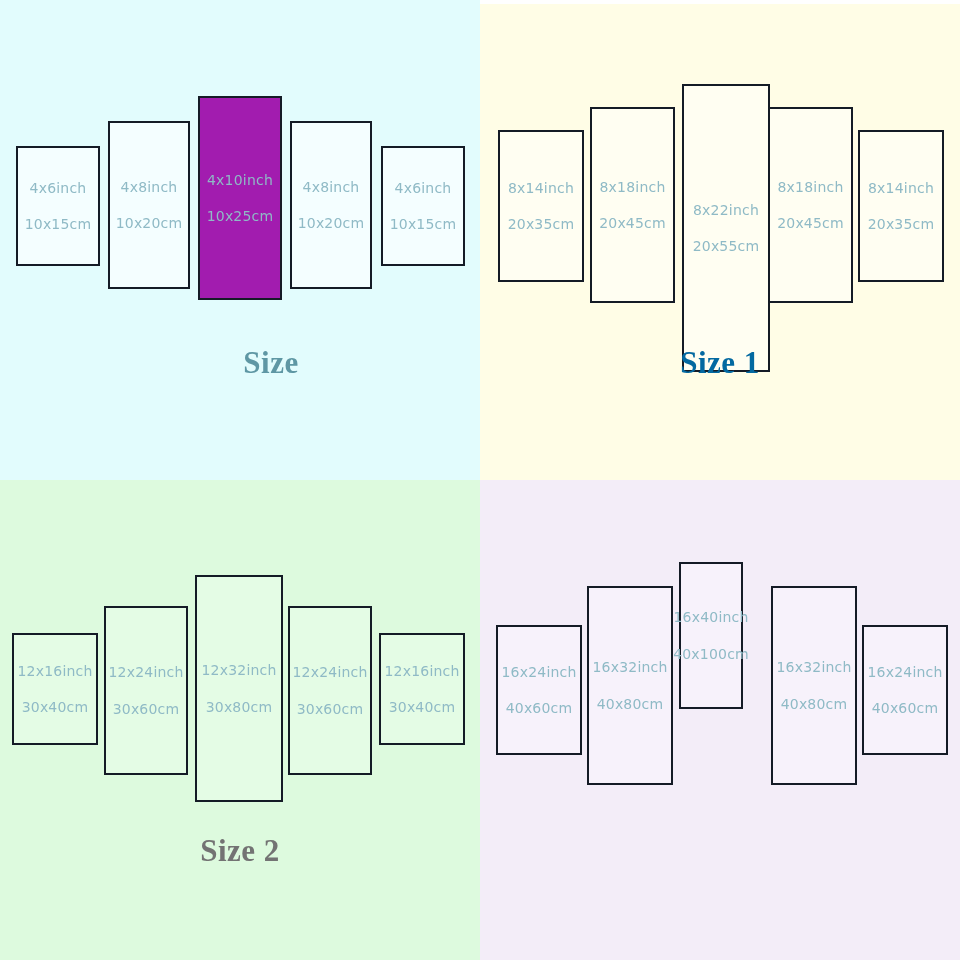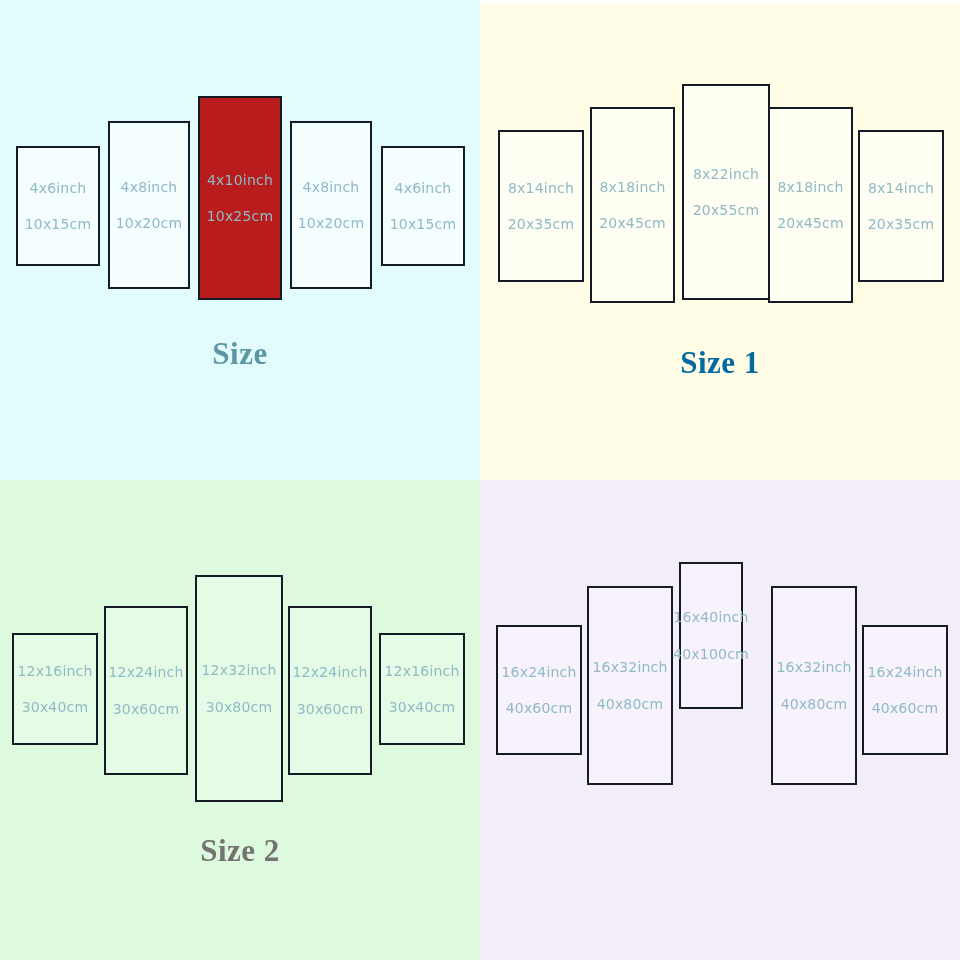--- a/index.html
+++ b/index.html
@@ -87,57 +87,57 @@
           <span>4x6inch</span>
           <span class="ln2">10x15cm</span>
         </div>
       </div>
       <div class="panel" style="left: 108px; top: 121px; width: 82px; height: 168px; background: rgb(244, 254, 255); border-color: rgb(20, 27, 38);">
         <div class="panel-text" style="color: rgb(143, 186, 198);">
           <span>4x8inch</span>
           <span class="ln2">10x20cm</span>
         </div>
       </div>
-      <div class="panel" style="left: 198px; top: 96px; width: 84px; height: 204px; background: #b91c1c; border-color: rgb(20, 27, 38);">
+      <div class="panel" style="left: 198px; top: 96px; width: 84px; height: 204px; background: #a21caf; border-color: rgb(20, 27, 38);">
         <div class="panel-text" style="color: rgb(143, 186, 198);">
           <span>4x10inch</span>
           <span class="ln2">10x25cm</span>
         </div>
       </div>
       <div class="panel" style="left: 290px; top: 121px; width: 82px; height: 168px; background: rgb(244, 254, 255); border-color: rgb(20, 27, 38);">
         <div class="panel-text" style="color: rgb(143, 186, 198);">
           <span>4x8inch</span>
           <span class="ln2">10x20cm</span>
         </div>
       </div>
       <div class="panel" style="left: 381px; top: 146px; width: 84px; height: 120px; background: rgb(244, 254, 255); border-color: rgb(20, 27, 38);">
         <div class="panel-text" style="color: rgb(143, 186, 198);">
           <span>4x6inch</span>
           <span class="ln2">10x15cm</span>
         </div>
       </div>
     </div>
-    <div class="q-title" style="top: 336px; color: rgb(94, 151, 164);">Size</div>
+    <div class="q-title" style="top: 345px; color: rgb(94, 151, 164); padding-left: 31px;">Size</div>
   </div>
 
   <div class="quadrant q-tr" style="background: rgb(255, 253, 230);">
     <div class="panels">
       <div class="panel" style="left: 18px; top: 130px; width: 86px; height: 152px; background: rgb(255, 254, 242); border-color: rgb(20, 27, 38);">
         <div class="panel-text" style="color: rgb(143, 186, 198);">
           <span>8x14inch</span>
           <span class="ln2">20x35cm</span>
         </div>
       </div>
       <div class="panel" style="left: 110px; top: 107px; width: 85px; height: 196px; background: rgb(255, 254, 242); border-color: rgb(20, 27, 38);">
         <div class="panel-text" style="color: rgb(143, 186, 198);">
           <span>8x18inch</span>
           <span class="ln2">20x45cm</span>
         </div>
       </div>
-      <div class="panel" style="left: 202px; top: 84px; width: 88px; height: 216px; background: rgb(255, 254, 242); border-color: rgb(20, 27, 38);">
+      <div class="panel" style="left: 202px; top: 84px; width: 88px; height: 288px; background: rgb(255, 254, 242); border-color: rgb(20, 27, 38);">
         <div class="panel-text" style="color: rgb(143, 186, 198);">
           <span>8x22inch</span>
           <span class="ln2">20x55cm</span>
         </div>
       </div>
       <div class="panel" style="left: 288px; top: 107px; width: 85px; height: 196px; background: rgb(255, 254, 242); border-color: rgb(20, 27, 38);">
         <div class="panel-text" style="color: rgb(143, 186, 198);">
           <span>8x18inch</span>
           <span class="ln2">20x45cm</span>
         </div>

